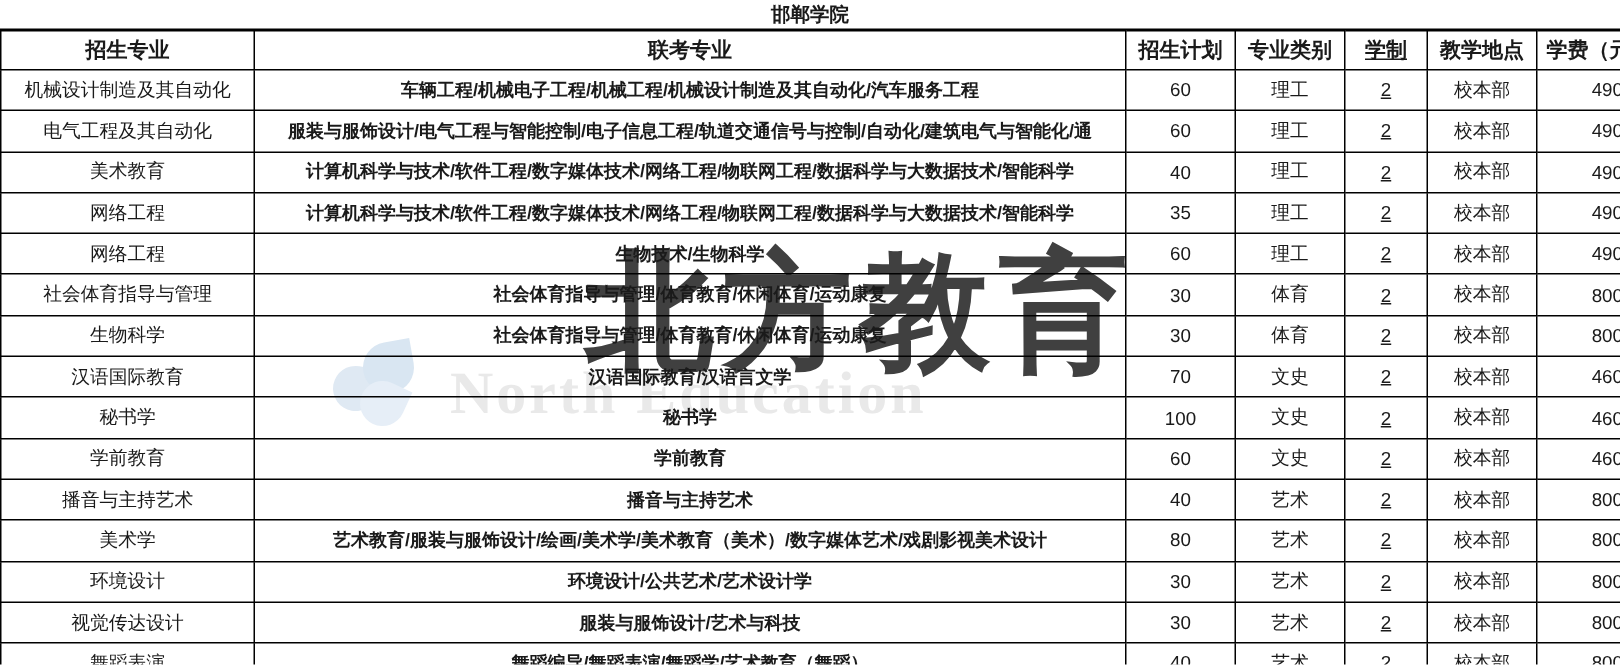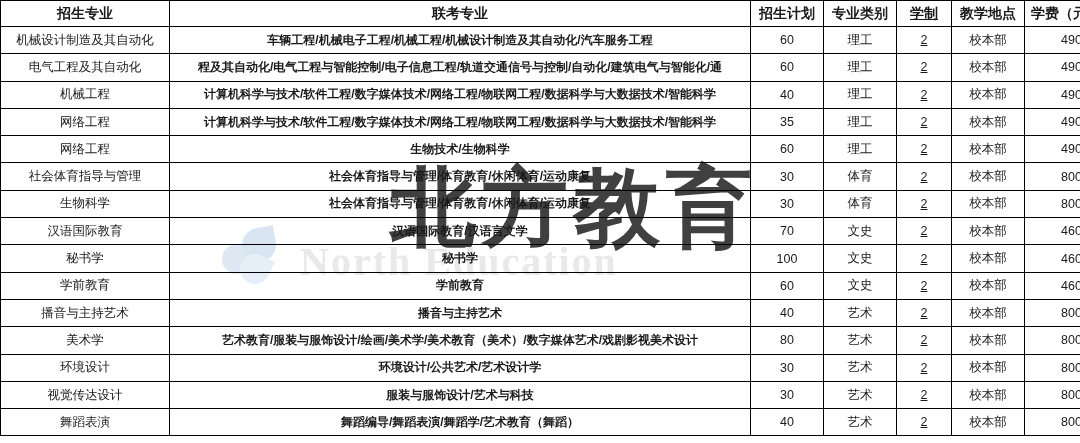--- a/index.html
+++ b/index.html
@@ -132,20 +132,21 @@
     <div class="wm-mark">
       <span class="p1"></span>
         <span class="p2"></span>
         <span class="p3"></span>
     </div>
     <div class="wm-text">北方教育</div>
     <div class="wm-sub">North Education</div>
   </div>
 
   <div class="content">
+    <div class="title-bar">邯郸学院</div>
 
     <div class="table-wrap">
       <table>
         <thead>
           <tr>
             <th class="c-major">招生专业</th>
             <th class="c-joint">联考专业</th>
             <th class="c-plan">招生计划</th>
             <th class="c-cat">专业类别</th>
             <th class="c-len">学制</th>
@@ -158,29 +159,29 @@
               <td class="c-major">机械设计制造及其自动化</td>
               <td class="c-joint joint-cell">车辆工程/机械电子工程/机械工程/机械设计制造及其自动化/汽车服务工程</td>
               <td class="c-plan">60</td>
               <td class="c-cat">理工</td>
               <td class="c-len">2</td>
               <td class="c-place">校本部</td>
               <td class="c-fee">4900</td>
             </tr>
             <tr>
               <td class="c-major">电气工程及其自动化</td>
-              <td class="c-joint joint-cell">程及其自动化/电气工程与智能控制/电子信息工程/轨道交通信号与控制/自动化/建筑电气与智能化/通</td>
-              <td class="c-plan">60</td>
-              <td class="c-cat">理工</td>
-              <td class="c-len">2</td>
-              <td class="c-place">校本部</td>
-              <td class="c-fee">4900</td>
-            </tr>
-            <tr>
-              <td class="c-major">机械工程</td>
+              <td class="c-joint joint-cell">服装与服饰设计/电气工程与智能控制/电子信息工程/轨道交通信号与控制/自动化/建筑电气与智能化/通</td>
+              <td class="c-plan">60</td>
+              <td class="c-cat">理工</td>
+              <td class="c-len">2</td>
+              <td class="c-place">校本部</td>
+              <td class="c-fee">4900</td>
+            </tr>
+            <tr>
+              <td class="c-major">美术教育</td>
               <td class="c-joint joint-cell">计算机科学与技术/软件工程/数字媒体技术/网络工程/物联网工程/数据科学与大数据技术/智能科学</td>
               <td class="c-plan">40</td>
               <td class="c-cat">理工</td>
               <td class="c-len">2</td>
               <td class="c-place">校本部</td>
               <td class="c-fee">4900</td>
             </tr>
             <tr>
               <td class="c-major">网络工程</td>
               <td class="c-joint joint-cell">计算机科学与技术/软件工程/数字媒体技术/网络工程/物联网工程/数据科学与大数据技术/智能科学</td>

